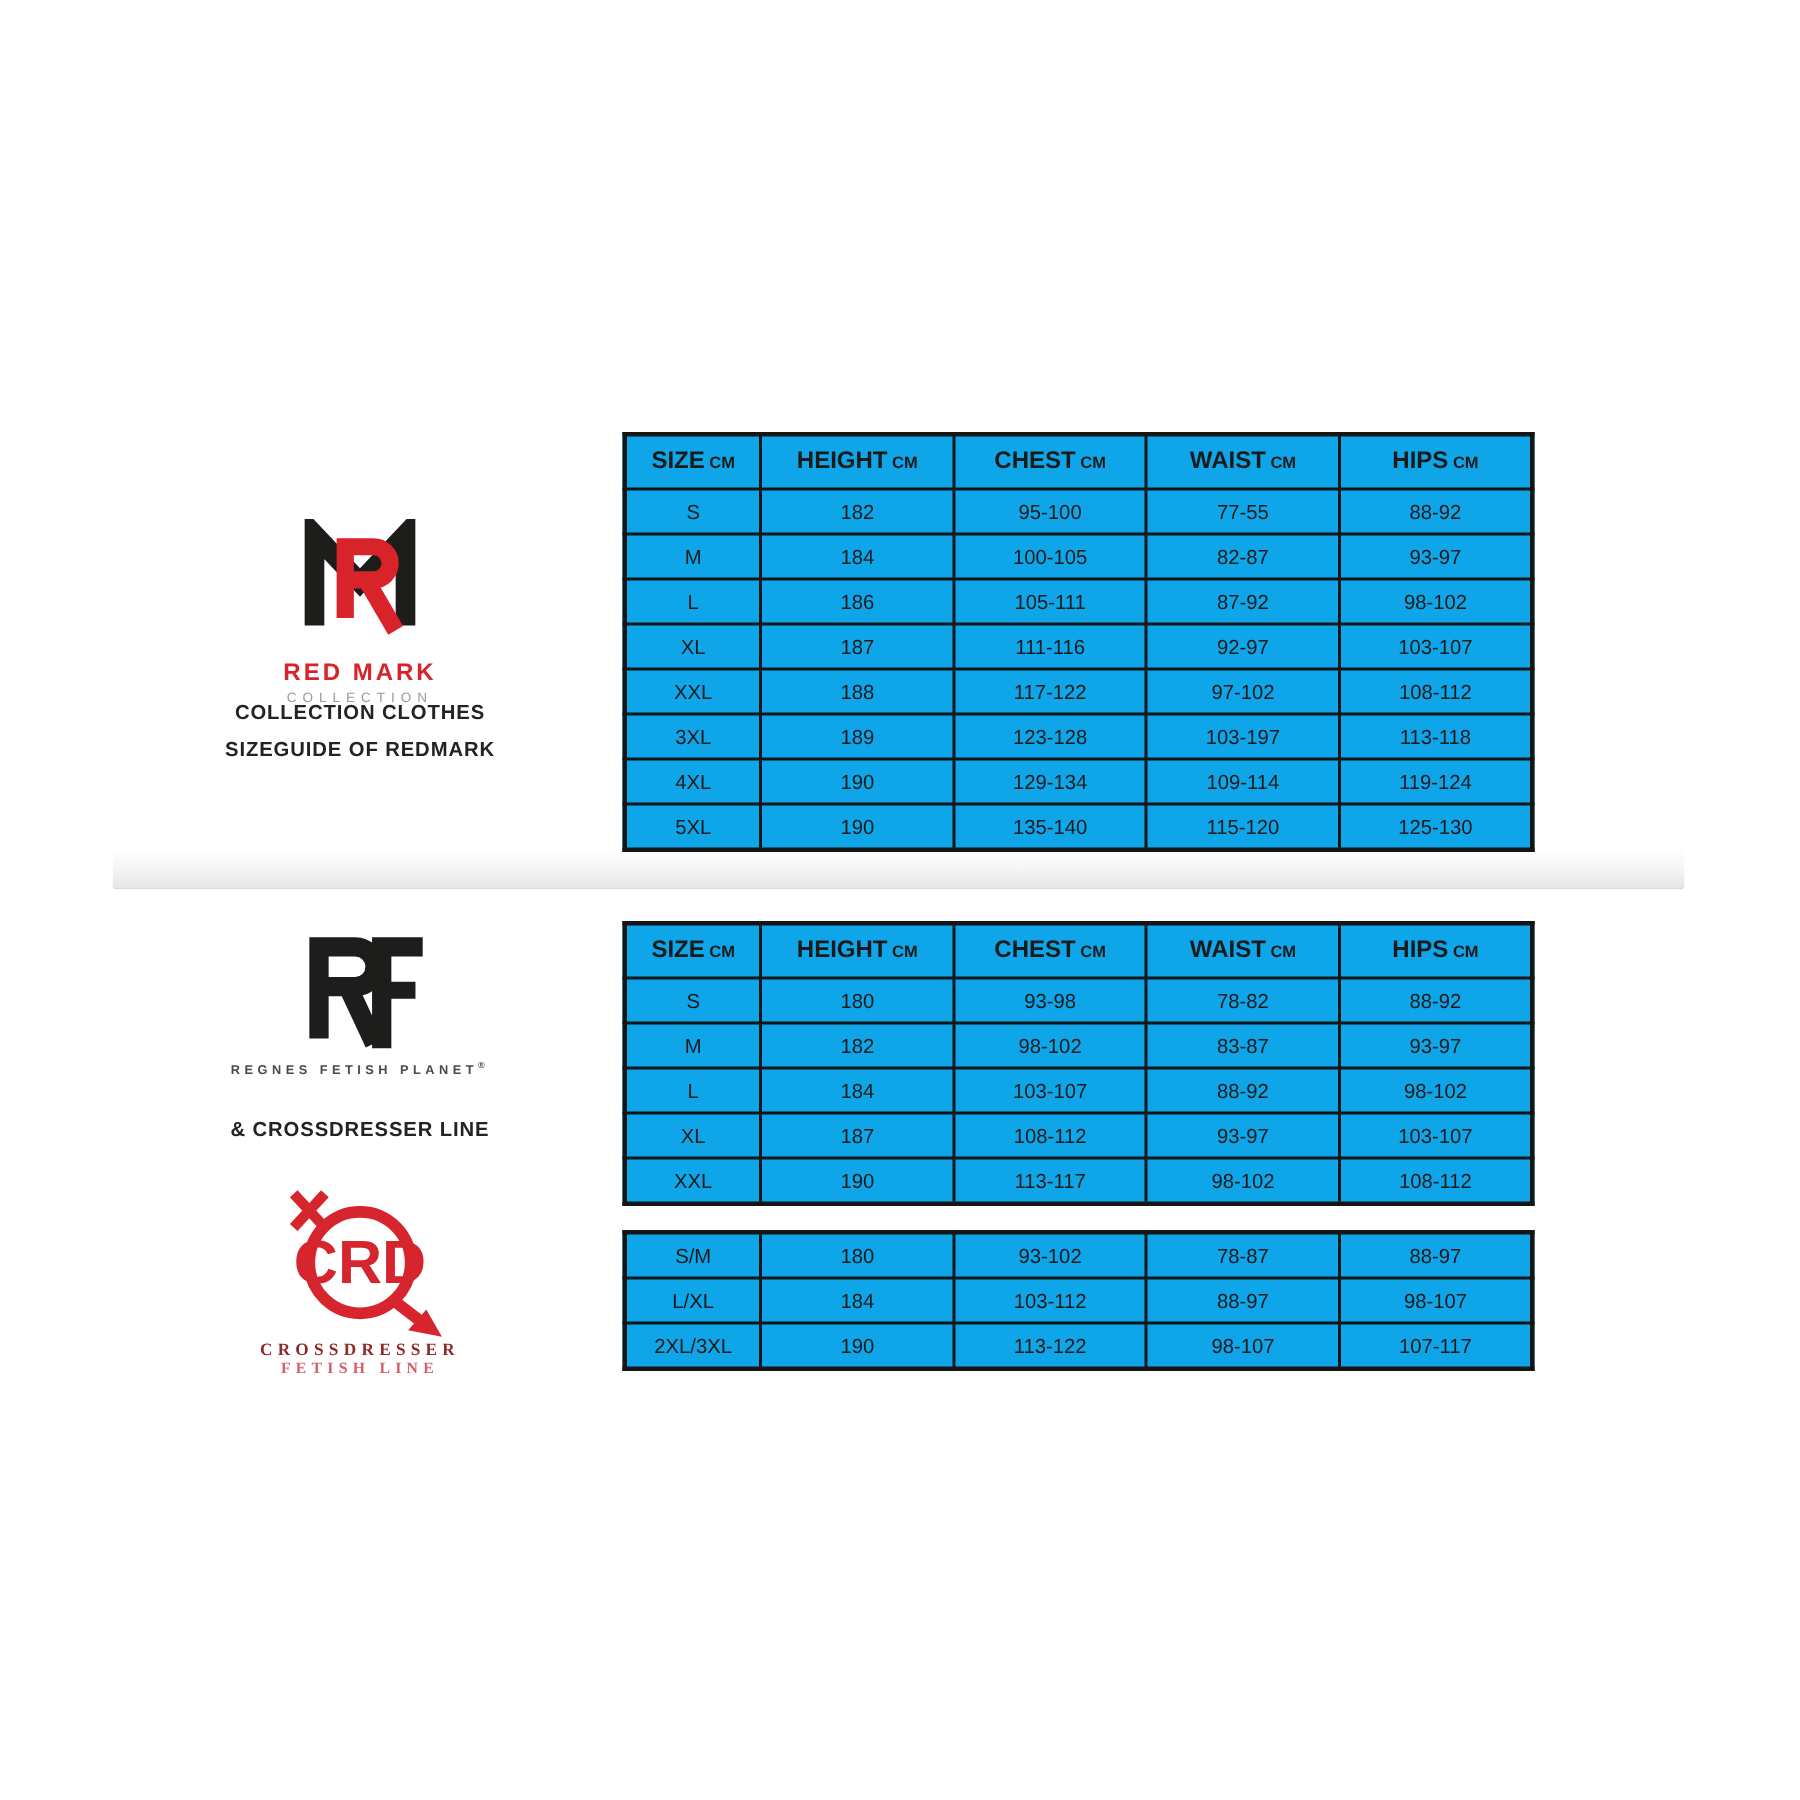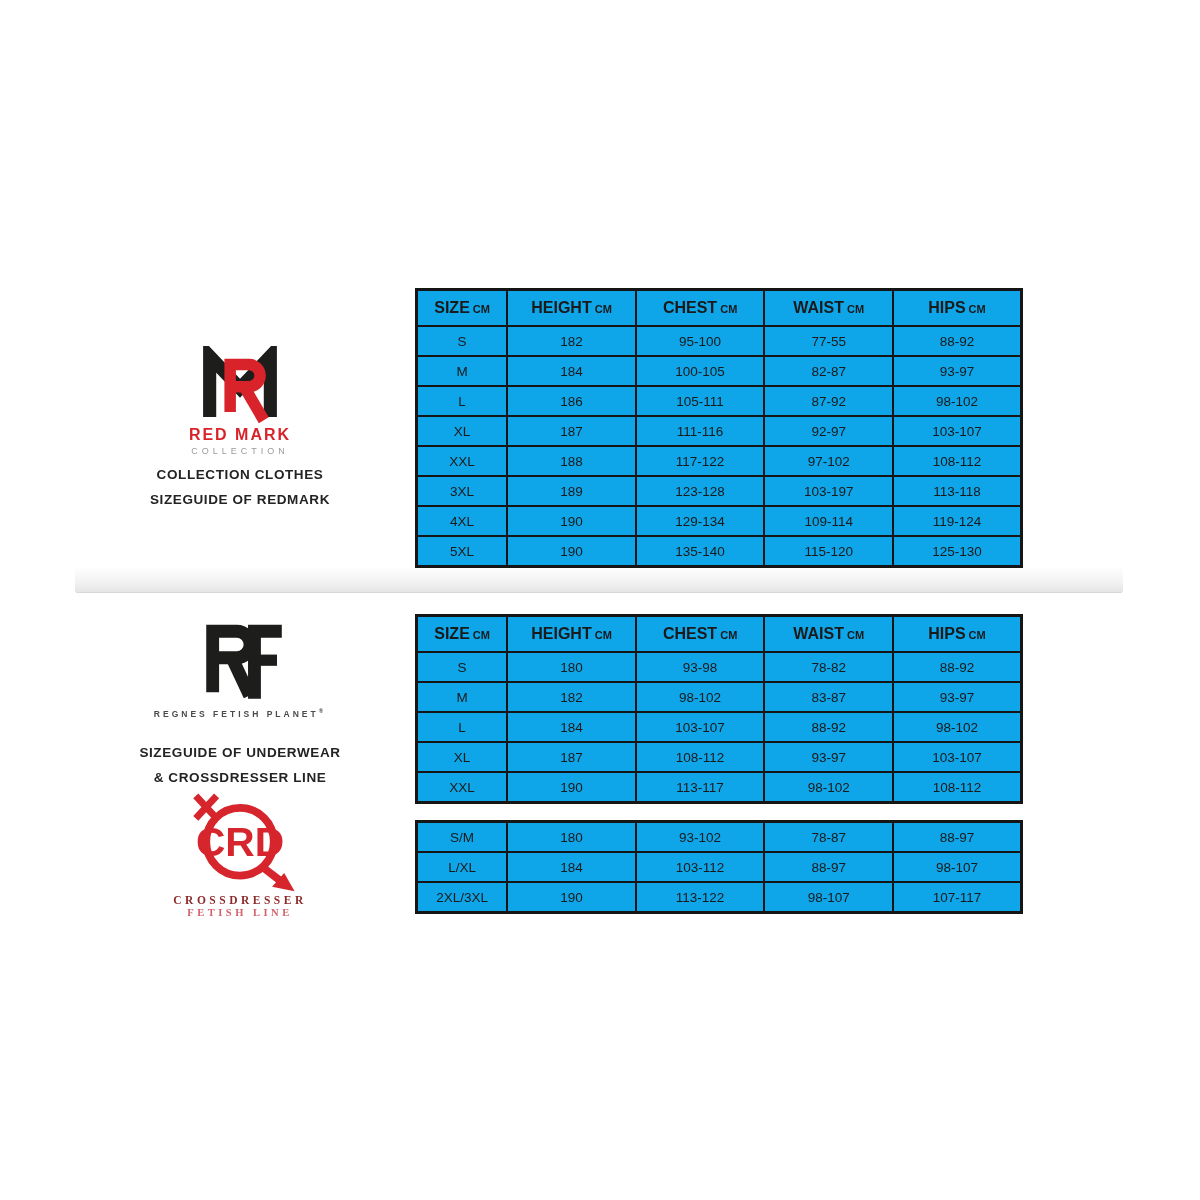--- a/index.html
+++ b/index.html
@@ -9,21 +9,21 @@
   }
   
   .divider-band{
     position:absolute;left:75px;top:566px;width:1048px;height:26px;
     background:linear-gradient(180deg,#ffffff 0%,#f4f4f4 55%,#e5e5e5 100%);
     border-bottom:1px solid #d8d8d8;border-radius:3px;
   }
   
   .logo-block{position:absolute;text-align:center;}
   .rm-block{left:150px;top:346px;width:180px;}
-  .rm-brand{color:#d8232a;font-weight:bold;font-size:16px;letter-spacing:2px;margin-top:2px;}
+  .rm-brand{color:#d8232a;font-weight:bold;font-size:16px;letter-spacing:2px;margin-top:16px;}
   .rm-sub{color:#9b9b9b;font-weight:normal;font-size:9px;letter-spacing:4px;margin-top:2px;}
   .caption{
     position:absolute;left:100px;width:280px;text-align:center;
     font-weight:bold;font-size:13.5px;line-height:25px;letter-spacing:0.6px;color:#232323;
   }
   .caption-1{top:462px;}
   .caption-2{top:740px;}
   .rf-block{left:150px;top:620px;width:180px;}
   .rf-label{color:#4a4a4a;font-weight:bold;font-size:8.5px;letter-spacing:3px;margin-top:6px;}
   .rf-label sup{font-size:6px;}
@@ -85,21 +85,20 @@
       <path d="M52 47 L74 94" fill="none" stroke="#1d1d1b" stroke-width="16"></path>
       <path d="M80 98 V14 H114" fill="none" stroke="#1d1d1b" stroke-width="16" stroke-linejoin="miter"></path>
       <path d="M80 50 H108" fill="none" stroke="#1d1d1b" stroke-width="14"></path>
     </svg>
     <div class="rf-label">
       <span>REGNES FETISH PLANET</span><sup>®</sup>
     </div>
   </div>
 
   <div class="caption caption-2">
-    <div>SIZEGUIDE OF UNDERWEAR</div>
     <div>&amp; CROSSDRESSER LINE</div>
   </div>
 
   <div class="logo-block crd-block">
     <svg width="164" height="104" viewBox="0 0 170 120">
       <circle cx="85" cy="62" r="39" fill="none" stroke="#d6252c" stroke-width="9"></circle>
       <path d="M34 9 L58 35 M58 9 L34 35" fill="none" stroke="#d6252c" stroke-width="8"></path>
       <path d="M112 92 L138 112" fill="none" stroke="#d6252c" stroke-width="9"></path>
       <polygon points="148,119 122,114 136,98" fill="#d6252c"></polygon>
       <text x="85" y="78" text-anchor="middle" font-family="Liberation Sans, sans-serif" font-size="47" font-weight="bold" fill="#d6252c">CRD</text>

